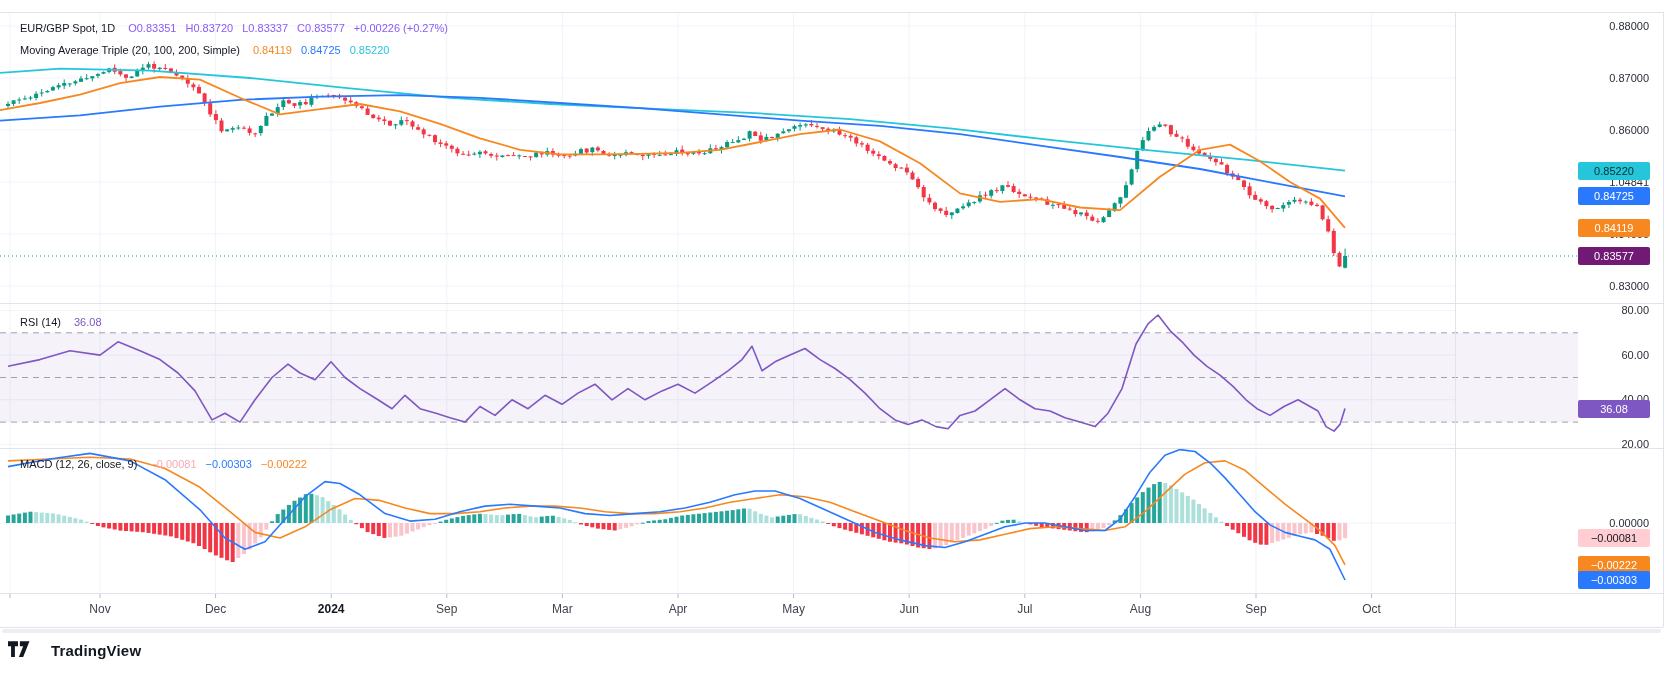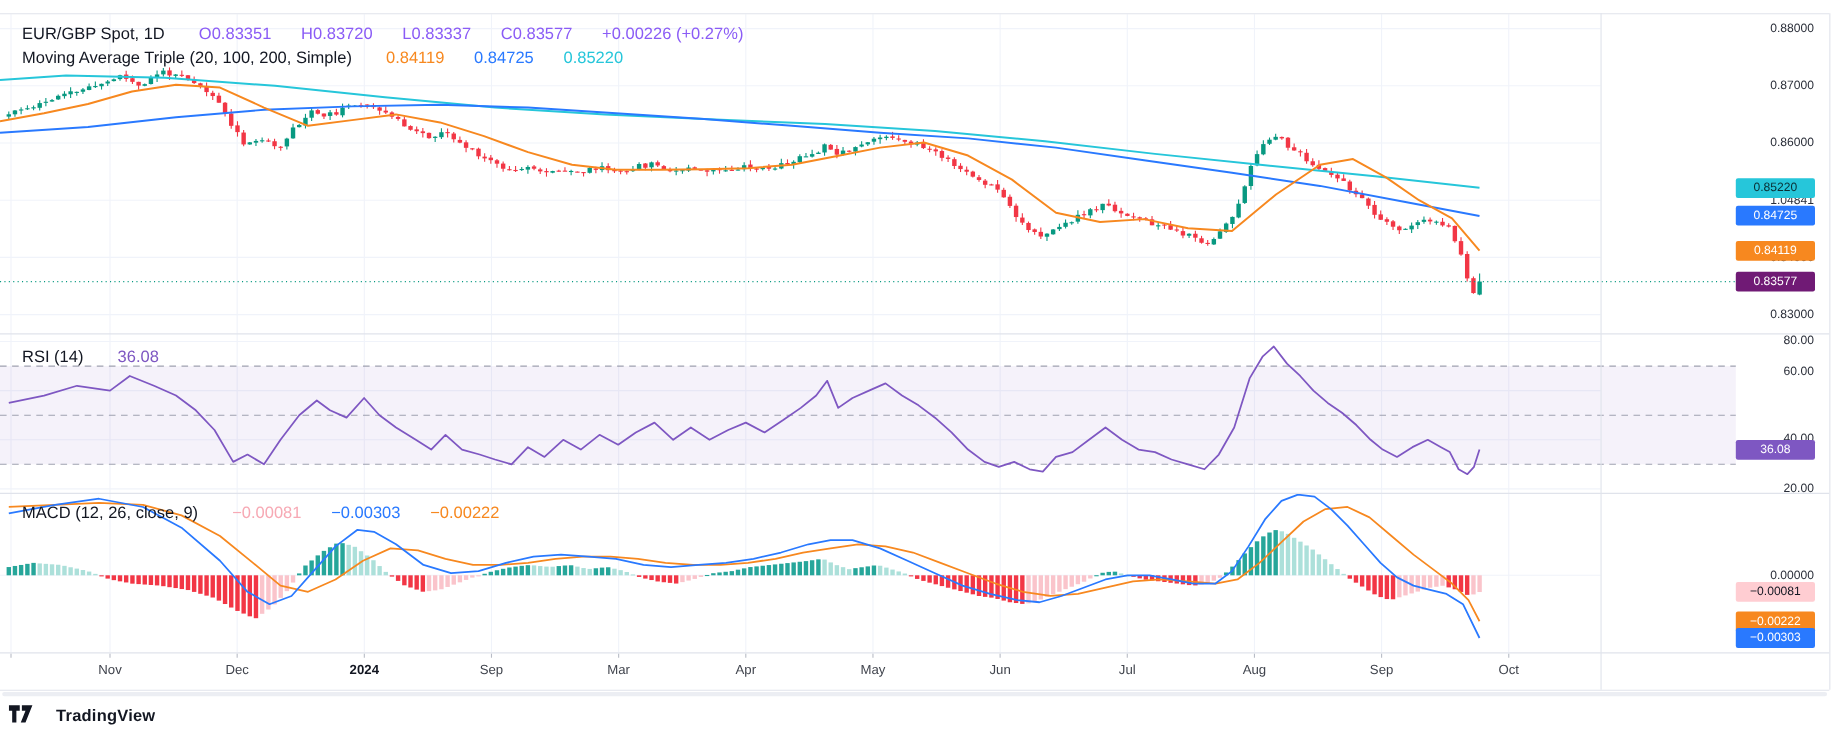--- a/index.html
+++ b/index.html
@@ -1,20 +1,20 @@
 <!DOCTYPE html>
 <html><head>
 <meta charset="utf-8">
 <style>
   html,body{margin:0;padding:0;background:#fff;}
   .root{position:relative;width:1674px;height:674px;background:#fff;overflow:hidden;
         font-family:"Liberation Sans",sans-serif;}
   svg.canvas{position:absolute;left:0;top:0;}
-  .legend{position:absolute;left:20px;display:flex;gap:27px;align-items:flex-end;
-          font-size:15px;color:#131722;white-space:nowrap;z-index:5;}
+  .legend{position:absolute;left:20px;display:flex;gap:9px;align-items:flex-end;
+          font-size:11px;color:#131722;white-space:nowrap;z-index:5;}
   .legend .sp{margin-left:4px;}
   .c-green{color:#8b5cf6}.c-orange{color:#F7881F}.c-blue{color:#2979FF}
   .c-cyan{color:#26C6DA}.c-purple{color:#7E57C2}.c-pink{color:#F7A9B4}
   .c-dark{color:#131722}
   #axis-layer .tick{position:absolute;left:1589px;width:60px;font-size:11px;line-height:13px;
           color:#2A2E39;text-align:right;z-index:3;}
   #axis-layer .badge{position:absolute;left:1578px;width:72px;height:18px;border-radius:2px;
           font-size:11px;line-height:18px;text-align:center;z-index:4;}
   #axis-layer .month{position:absolute;top:602px;transform:translateX(-50%);font-size:12px;
           color:#40444D;z-index:3;}
@@ -848,21 +848,21 @@
   <div class="scale-hit" style="left:0;top:594px;width:1455px;height:33px"></div>
 
   <div id="axis-layer">
       <div class="tick" style="top:19.5px">0.88000</div>
       <div class="tick" style="top:71.5px">0.87000</div>
       <div class="tick" style="top:123.5px">0.86000</div>
       <div class="tick" style="top:175.5px">1.04841</div>
       <div class="tick" style="top:227.5px">0.84000</div>
       <div class="tick" style="top:279.5px">0.83000</div>
       <div class="tick" style="top:304.0px">80.00</div>
-      <div class="tick" style="top:332px">60.00</div>
+      <div class="tick" style="top:349px">60.00</div>
       <div class="tick" style="top:393.3px">40.00</div>
       <div class="tick" style="top:437.9px">20.00</div>
       <div class="tick" style="top:516.5px">0.00000</div>
       <div class="badge" style="top:161.6px;background:#26C6DA;color:#0A2E33">0.85220</div>
       <div class="badge" style="top:187.3px;background:#2979FF;color:#fff">0.84725</div>
       <div class="badge" style="top:218.8px;background:#F7881F;color:#fff">0.84119</div>
       <div class="badge" style="top:247.0px;background:#701a75;color:#fff">0.83577</div>
       <div class="badge" style="top:399.6px;background:#7E57C2;color:#fff">36.08</div>
       <div class="badge" style="top:529.2px;background:#FFCDD2;color:#131722">−0.00081</div>
       <div class="badge" style="top:555.8px;background:#F7881F;color:#fff">−0.00222</div>

